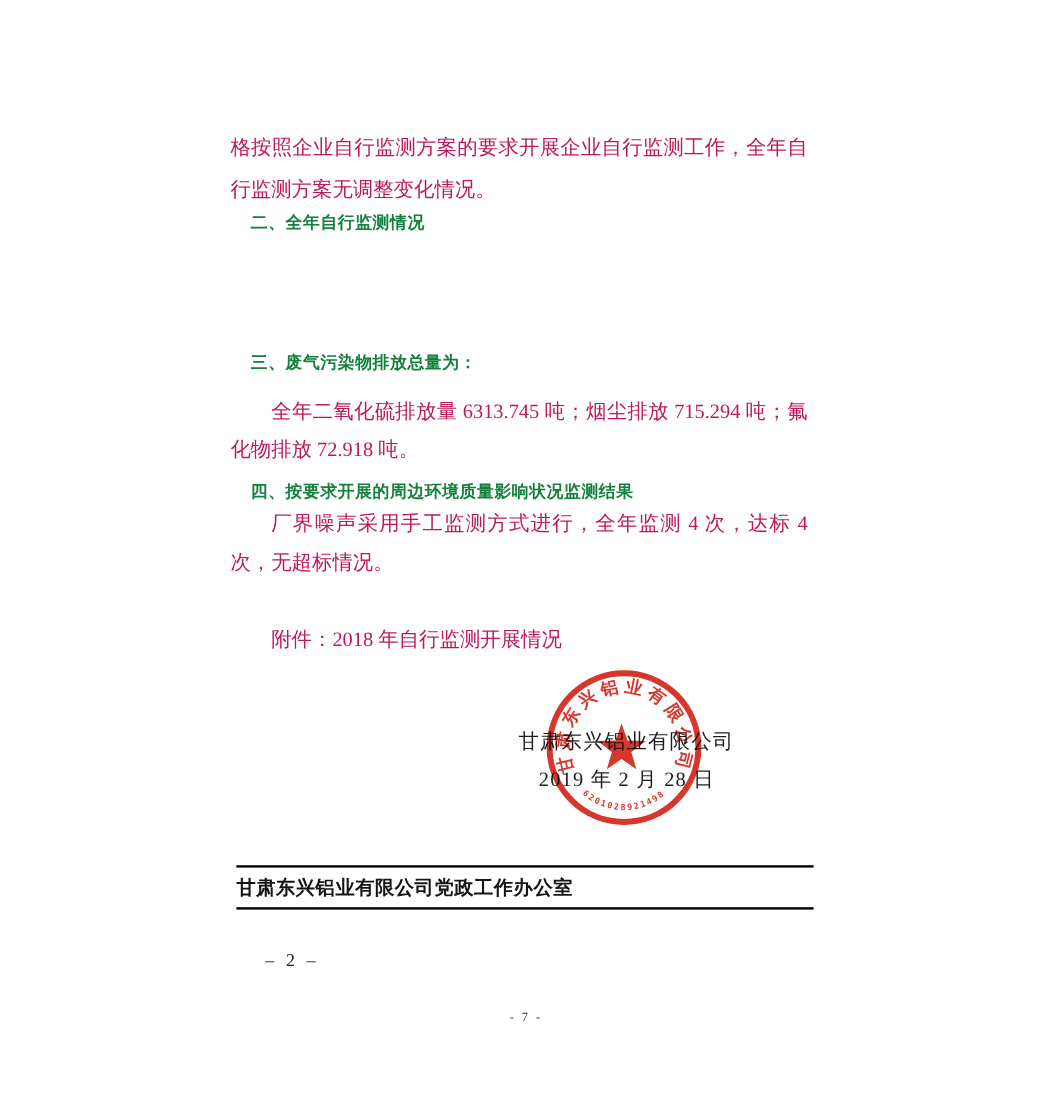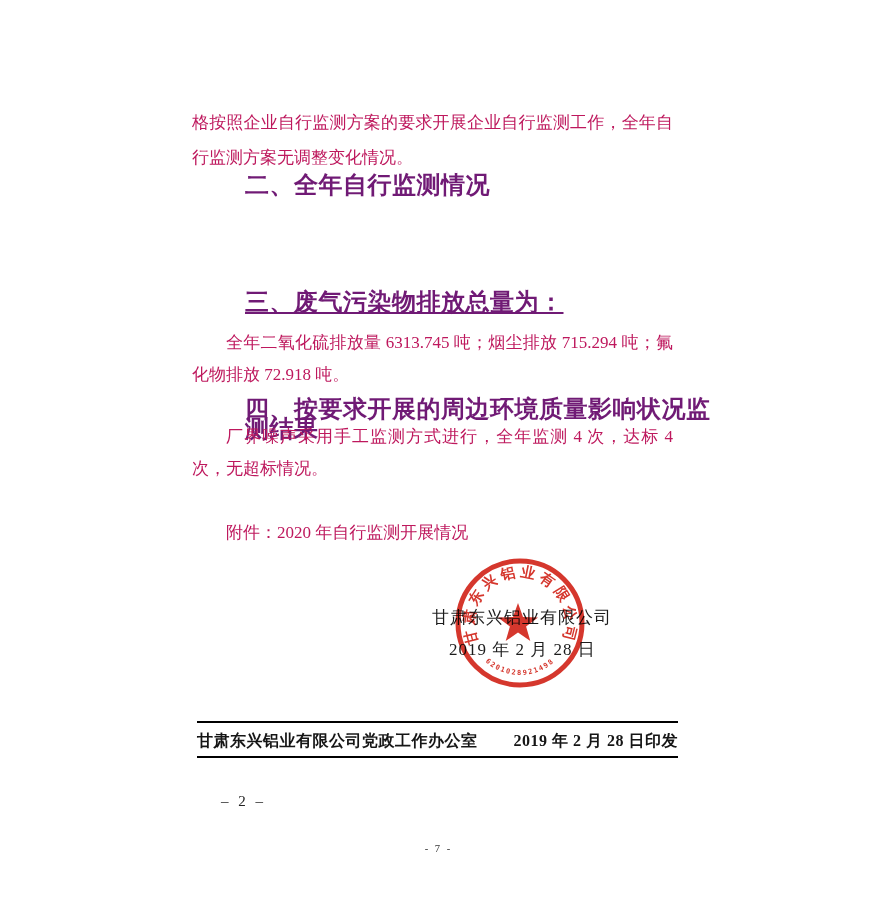--- a/index.html
+++ b/index.html
@@ -10,24 +10,24 @@
     color:#1f1f1f;
   }
   .doc-text {
     position:absolute; left:180px; width:481px;
     font-size:17px; line-height:32px; text-align:justify;
     color:#be185d; margin:12px;
   }
   .lh35 { line-height:35px; }
   .indent { text-indent:2em; }
   .heading {
-    position:absolute; left:197px; width:481px; margin:0;
+    position:absolute; left:181px; width:481px; margin:0;
     padding-left:2em;
     font-family:"Liberation Sans","DejaVu Sans",sans-serif;
-    font-weight:700; font-size:24px; line-height:20px; color:#701a75;
+    font-weight:700; font-size:14px; line-height:20px; color:#15803d;
     letter-spacing:0.5px;
   }
   .sig-line { position:absolute; font-size:17px; line-height:22px; color:#1c1c1c; letter-spacing:1px; white-space:nowrap; }
   .seal-svg { position:absolute; left:451px; top:554px; width:138px; height:138px; mix-blend-mode:multiply; opacity:0.93; }
   .seal-ring-text { font-family:"Liberation Sans","DejaVu Sans",sans-serif; font-weight:700; font-size:14.5px; letter-spacing:4px; fill:#d2271d; }
   .seal-serial { font-family:"DejaVu Sans Mono",monospace; font-weight:700; font-size:7px; letter-spacing:1.6px; fill:#d2271d; }
   .rule { position:absolute; left:197px; width:481px; height:2px; background:#000000; }
   .footer-row {
     position:absolute; left:197px; top:729px; width:481px;
     display:flex; justify-content:space-between; align-items:center;
@@ -46,29 +46,29 @@
 </head>
 <body>
 
 <div class="screen">
 
   <p class="doc-text lh35" style="top:93px;">格按照企业自行监测方案的要求开展企业自行监测工作，全年自行监测方案无调整变化情况。</p>
 
   <h3 class="heading" style="top:175px;">二、全年自行监测情况</h3>
 
 
-  <h3 class="heading" style="top:292px;text-decoration:underline;">三、废气污染物排放总量为：</h3>
+  <h3 class="heading" style="top:292px;">三、废气污染物排放总量为：</h3>
 
   <p class="doc-text indent" style="top:315px;">全年二氧化硫排放量 6313.745 吨；烟尘排放 715.294 吨；氟化物排放 72.918 吨。</p>
 
   <h3 class="heading" style="top:387px;margin-top:12px;">四、按要求开展的周边环境质量影响状况监测结果</h3>
 
   <p class="doc-text indent" style="top:409px;font-family:Liberation Serif, serif;">厂界噪声采用手工监测方式进行，全年监测 4 次，达标 4 次，无超标情况。</p>
 
-  <p class="doc-text" style="top:505px; text-indent:2em;">附件：2020 年自行监测开展情况</p>
+  <p class="doc-text" style="top:505px; text-indent:2em;">附件：2018 年自行监测开展情况</p>
 
   <div class="sig-line" style="left:432px; top:607px;">甘肃东兴铝业有限公司</div>
   <div class="sig-line" style="left:449px; top:639px;">2019 年 2 月 28 日</div>
 
   <svg class="seal-svg" viewBox="0 0 138 138">
     <circle cx="69" cy="69" r="62" fill="none" stroke="#d2271d" stroke-width="5"></circle>
     <polygon points="67,49 72,63.1 87,63.5 75.1,72.6 79.3,87 67,78.5 54.7,87 58.9,72.6 47,63.5 62,63.1" fill="#d2271d"></polygon>
     <defs>
       <path id="seal-top-arc" d="M 25,82.4 A 46,46 0 1,1 113,82.4" fill="none"></path>
       <path id="seal-bottom-arc" d="M 26.4,98.8 A 52,52 0 0,0 111.6,98.8" fill="none"></path>
@@ -77,21 +77,20 @@
       <textPath href="#seal-top-arc" startOffset="50%" text-anchor="middle">甘肃东兴铝业有限公司</textPath>
     </text>
     <text class="seal-serial">
       <textPath href="#seal-bottom-arc" startOffset="50%" text-anchor="middle">6201028921498</textPath>
     </text>
   </svg>
 
   <div class="rule" style="top:721px;"></div>
   <div class="footer-row">
     <span>甘肃东兴铝业有限公司党政工作办公室</span>
-    <span>2019 年 2 月 28 日印发</span>
   </div>
   <div class="rule" style="top:756px;"></div>
 
   <div class="page-number">– 2 –</div>
 
   <div class="outer-page-number">- 7 -</div>
 
 </div>
 
 </body></html>

